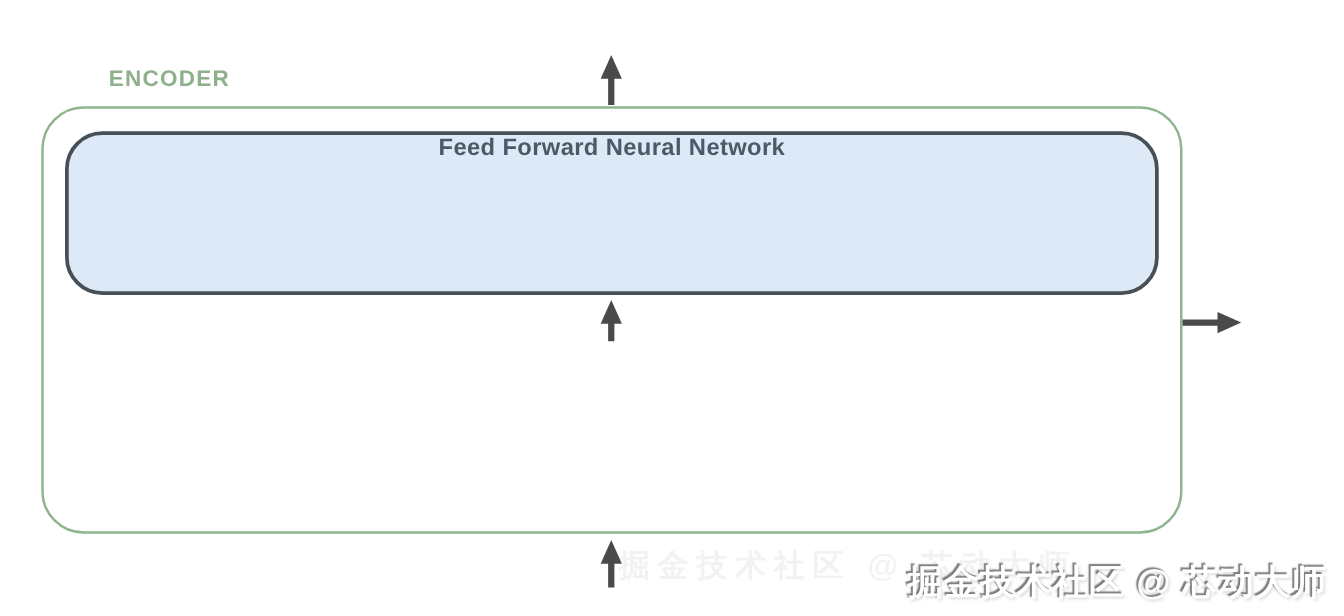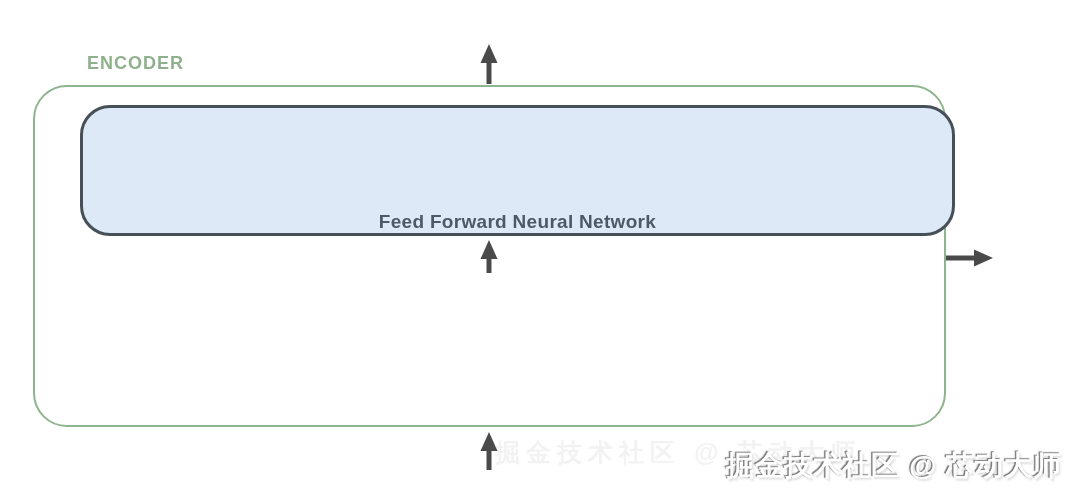--- a/index.html
+++ b/index.html
@@ -36,27 +36,26 @@
     border-radius: 34px;
     background: transparent;
   }
   .block {
     position: absolute;
     left: 52px;
     width: 869px;
     border: 3.5px solid var(--block-border, #474f57);
     border-radius: 30px;
     display: flex;
-    align-items: flex-end;
+    align-items: flex-start;
     justify-content: center;
     font-size: 19px;
     font-weight: 600;
     color: var(--block-text, #4d5966);
     letter-spacing: 0.3px;
-    margin-left: 28px;
   }
   .block-ffnn {
     top: 105px;
     height: 125px;
     background: var(--ffnn-fill, #dde9f7);
   }
   .block-attn {
     top: 274px;
     height: 124px;
     background: var(--attention-fill, #fbeedb);

